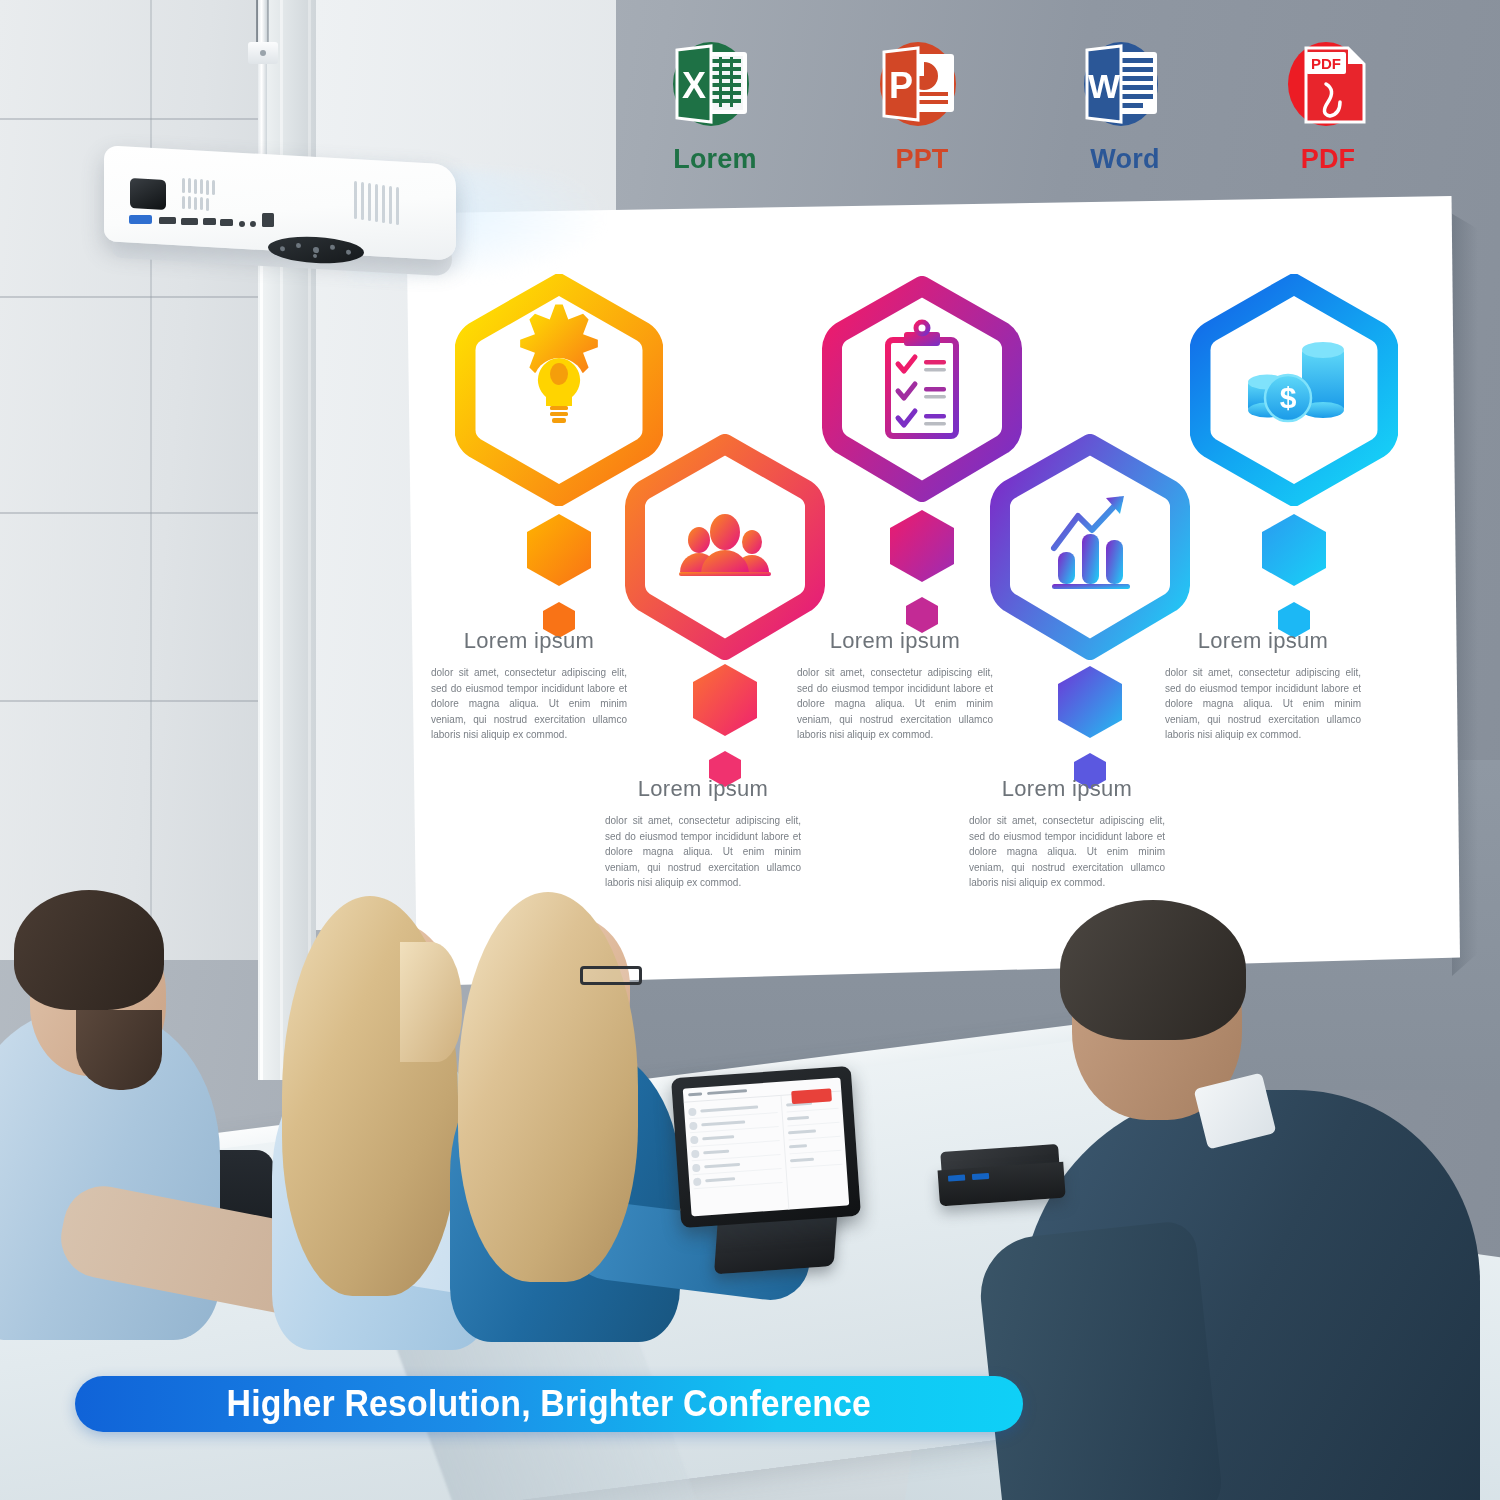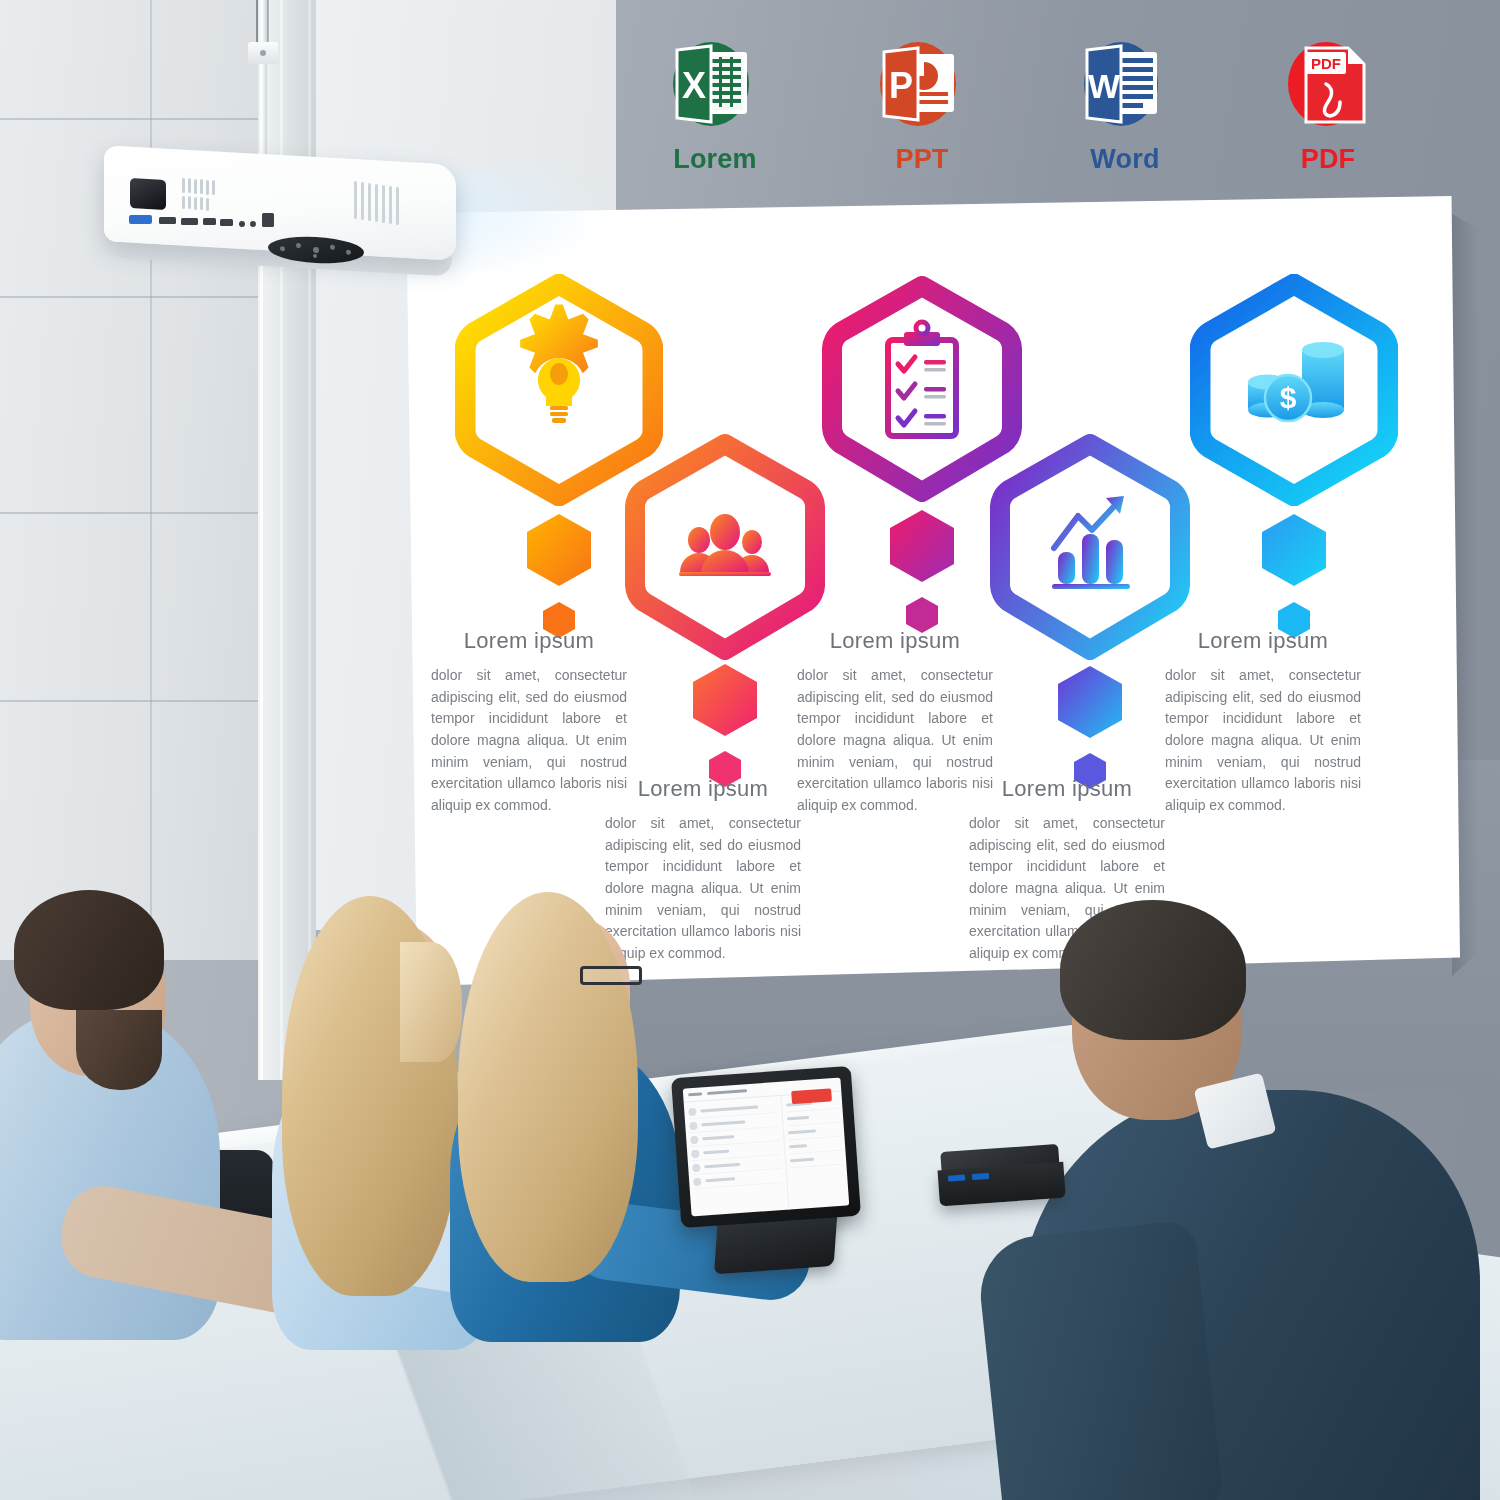--- a/index.html
+++ b/index.html
@@ -38,21 +38,21 @@
     transform:rotate(3deg);filter:blur(5px);}
 
   
   .slide{position:absolute;inset:0;}
   .hexwrap{position:absolute;}
   .hex-outer{position:relative;}
   .hex-outer svg{display:block;}
   .minihex{position:absolute;}
   .cap{position:absolute;text-align:center;color:#6a7077;}
   .cap .h{font-size:22px;font-weight:400;letter-spacing:.3px;color:#6d7379;margin-bottom:11px;}
-  .cap .b{font-size:14px;line-height:1.55;color:#7b8087;max-width:196px;margin:8px auto;
+  .cap .b{font-size:10px;line-height:1.55;color:#7b8087;max-width:196px;margin:8px auto;
       text-align:justify;}
 
   
   .fmt-row{position:absolute;left:640px;top:34px;width:800px;height:165px;}
   .fmt{position:absolute;width:150px;text-align:center;}
   .fmt .glyphwrap{height:108px;display:flex;align-items:center;justify-content:center;}
   .fmt .lbl{font-size:27px;font-weight:700;margin-top:2px;letter-spacing:.2px;}
 
   
   .table-main{position:absolute;left:-60px;top:1170px;width:1260px;height:400px;
@@ -623,14 +623,17 @@
     </div>
   </div>
 
   <div class="minipc">
     <div class="minipc-top"></div>
     <div class="minipc-front"></div>
     <div class="usb" style="left:10px;"></div>
     <div class="usb" style="left:34px;"></div>
   </div>
 
+  <div class="banner">
+    <span>Higher Resolution, Brighter Conference</span>
+  </div>
 
 </div>
 
 </body></html>

